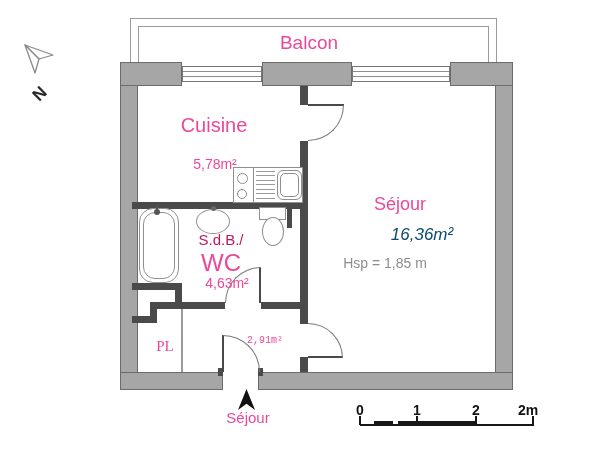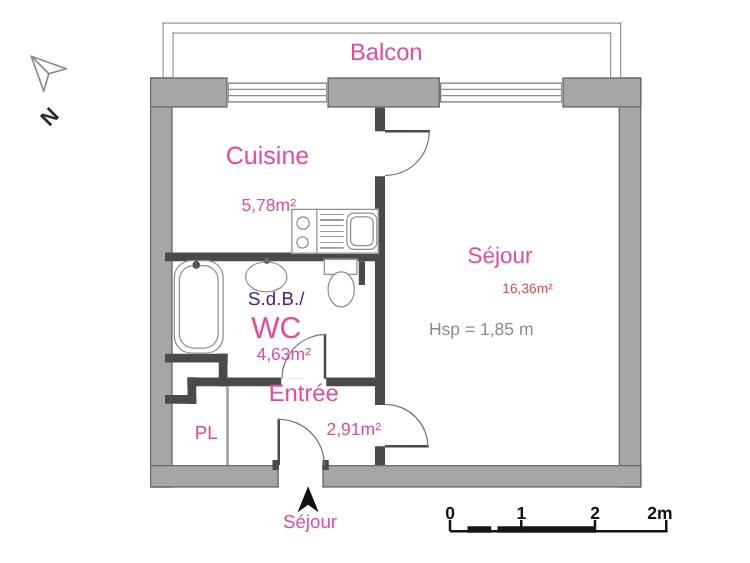--- a/index.html
+++ b/index.html
@@ -18,21 +18,21 @@
   
   .fx{position:absolute;box-sizing:border-box;background:#fff;border:1px solid #8f8f8f;}
   .round{border-radius:50%;}
   
   .arc{position:absolute;box-sizing:border-box;}
   .leaf{position:absolute;background:#4a4a4a;}
   .tl{position:absolute;background:#9a9a9a;}
   
   .t{position:absolute;color:#ec4899;white-space:nowrap;transform:translateX(-50%);}
   .muted{color:#8d8d8d;}
-  .semi{color:#4c1d95;}
+  .semi{color:#be185d;}
   
   .sb-num{position:absolute;transform:translateX(-50%);font-weight:bold;font-size:14px;color:#111;}
   .sb-seg{position:absolute;background:#161616;}
   
   .acc-arrow{position:absolute;background:#111;
              clip-path:polygon(50% 0,100% 100%,50% 70%,0 100%);}
 </style>
 </head>
 <body>
 
@@ -108,31 +108,30 @@
   <div class="leaf" style="left:308px;top:356px;width:35px;height:2px;"></div>
   <div class="arc" style="left:308px;top:323px;width:35px;height:35px;border-top:1px solid #787878;border-right:1px solid #787878;border-top-right-radius:100%;"></div>
 
   <div class="leaf" style="left:222px;top:335px;width:2px;height:37px;"></div>
   <div class="arc" style="left:223px;top:335px;width:37px;height:37px;border-top:1px solid #787878;border-right:1px solid #787878;border-top-right-radius:100%;"></div>
 
   <div class="t" style="left:214px;top:114px;font-size:20px;">Cuisine</div>
   <div class="t" style="left:215px;top:156px;font-size:14px;">5,78m²</div>
 
   <div class="t" style="left:400px;top:194px;font-size:18px;">Séjour</div>
-  <div class="t" style="left:422px;top:225px;font-size:11px;color:#ef4444;">16,36m²</div>
+  <div class="t" style="left:422px;top:225px;font-size:17px;color:#0c4a6e;font-style:italic;">16,36m²</div>
   <div class="t muted" style="left:385px;top:255px;font-size:14px;">Hsp = 1,85 m</div>
 
   <div class="t semi" style="left:221px;top:231px;font-size:15px;">S.d.B./</div>
   <div class="t" style="left:221px;top:249px;font-size:24px;">WC</div>
   <div class="t" style="left:227px;top:275px;font-size:14px;">4,63m²</div>
 
-  <div class="t" style="left:243px;top:305px;font-size:19px;">Entrée</div>
-  <div class="t" style="left:283px;top:335px;font-size:14px;">2,91m²</div>
+  <div class="t" style="left:265px;top:335px;font-size:10px;font-family:Liberation Mono, monospace;">2,91m²</div>
 
-  <div class="t" style="left:165px;top:338px;font-size:15px;">PL</div>
+  <div class="t" style="left:165px;top:338px;font-size:15px;font-family:Liberation Serif, serif;">PL</div>
 
   <div class="acc-arrow" style="left:238px;top:389px;width:17px;height:21px;"></div>
   <div class="t" style="left:248px;top:409px;font-size:15px;">Séjour</div>
 
   <div class="abs" style="left:0;top:0;width:0;height:0;">
     <div class="sb-num" style="left:360px;top:402px;">0</div>
     <div class="sb-num" style="left:417px;top:402px;">1</div>
     <div class="sb-num" style="left:476px;top:402px;">2</div>
     <div class="sb-num" style="left:528px;top:402px;">2m</div>
     <div class="sb-seg" style="left:360px;top:424px;width:174px;height:1.5px;"></div>

